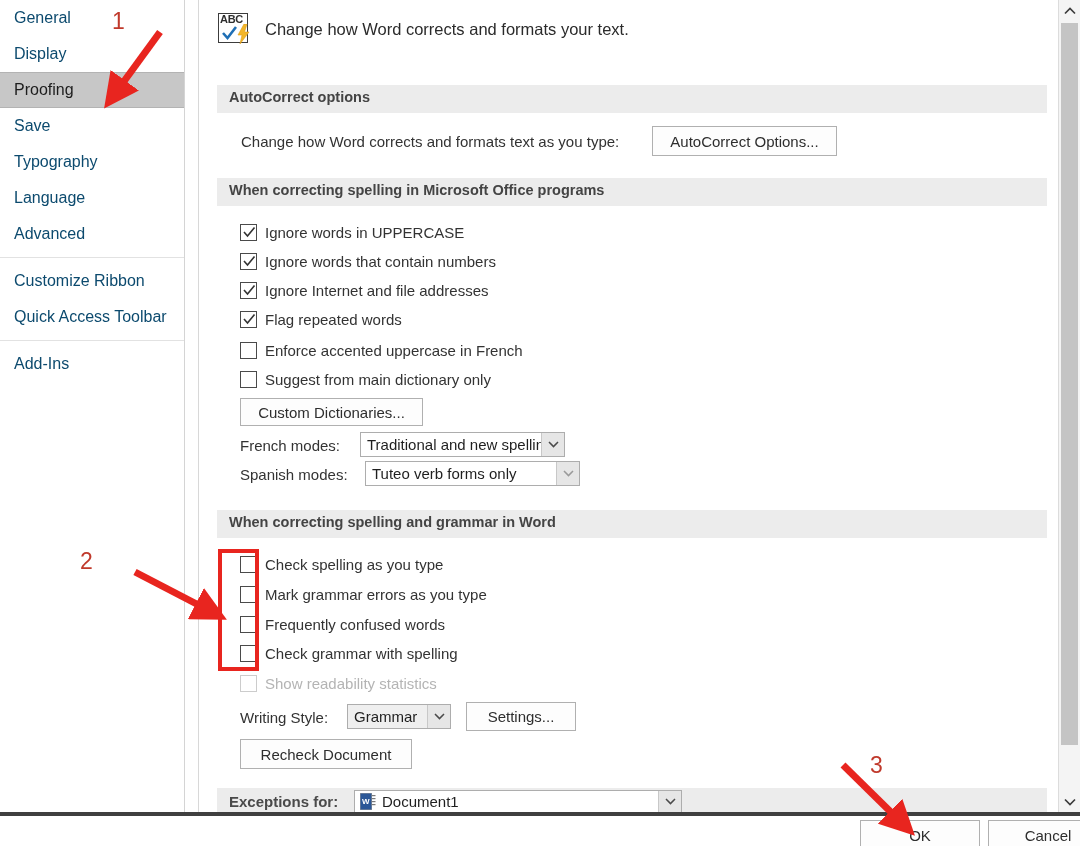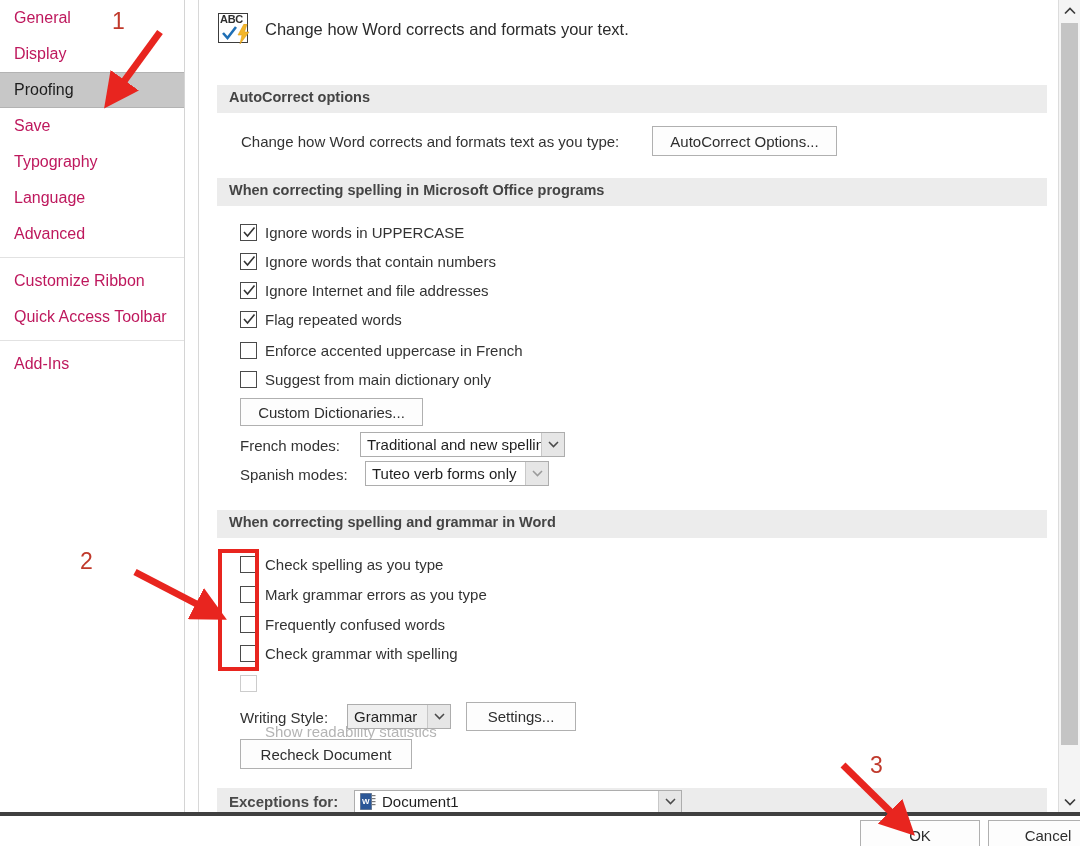--- a/index.html
+++ b/index.html
@@ -28,21 +28,21 @@
     height: 812px;
     background: #ffffff;
     border-right: 1px solid #d4d4d4;
     box-sizing: border-box;
   }
   .nav-item {
     height: 36px;
     line-height: 36px;
     padding-left: 14px;
     font-size: 16px;
-    color: #be185d;
+    color: #0c4a6e;
     white-space: nowrap;
     box-sizing: border-box;
   }
   .nav-item.selected {
     background: #c7c7c7;
     color: #1d1d1d;
     border-top: 1px solid #b3b3b3;
     border-bottom: 1px solid #b3b3b3;
     line-height: 34px;
   }
@@ -401,21 +401,21 @@
       <div class="combo" style="left:161px; top:432px; width:205px;">
         <div class="cval">Traditional and new spellings</div>
         <div class="carrow">
           <svg width="11" height="7" viewBox="0 0 11 7">
               <path d="M1 1 L5.5 5.6 L10 1" stroke="#4a4a4a" stroke-width="1.5" fill="none"></path>
             </svg>
         </div>
       </div>
 
       <div class="lbl" style="left:41px; top:466px;">Spanish modes:</div>
-      <div class="combo" style="left:166px; top:461px; width:184px;">
+      <div class="combo" style="left:166px; top:461px; width:215px;">
         <div class="cval">Tuteo verb forms only</div>
         <div class="carrow">
           <svg width="11" height="7" viewBox="0 0 11 7">
               <path d="M1 1 L5.5 5.6 L10 1" stroke="#9a9a9a" stroke-width="1.5" fill="none"></path>
             </svg>
         </div>
       </div>
 
       <div class="band" style="top:510px;">
         <span>When correcting spelling and grammar in Word</span>
@@ -429,21 +429,21 @@
         <div class="lbl" style="left:66px; top:586px;">Mark grammar errors as you type</div>
 
         <div class="cb" style="left:41px; top:616px;"></div>
         <div class="lbl" style="left:66px; top:616px;">Frequently confused words</div>
 
         <div class="cb" style="left:41px; top:645px;"></div>
         <div class="lbl" style="left:66px; top:645px;">Check grammar with spelling</div>
       </div>
 
       <div class="cb dim" style="left:41px; top:675px;"></div>
-      <div class="lbl dim" style="left:66px; top:675px;margin-top:48px;">Show readability statistics</div>
+      <div class="lbl dim" style="left:66px; top:675px;">Show readability statistics</div>
 
       <div class="lbl" style="left:41px; top:709px;">Writing Style:</div>
       <div class="combo" style="left:148px; top:704px; width:104px; background:#efefef;">
         <div class="cval">Grammar</div>
         <div class="carrow">
           <svg width="11" height="7" viewBox="0 0 11 7">
               <path d="M1 1 L5.5 5.6 L10 1" stroke="#4a4a4a" stroke-width="1.5" fill="none"></path>
             </svg>
         </div>
       </div>

